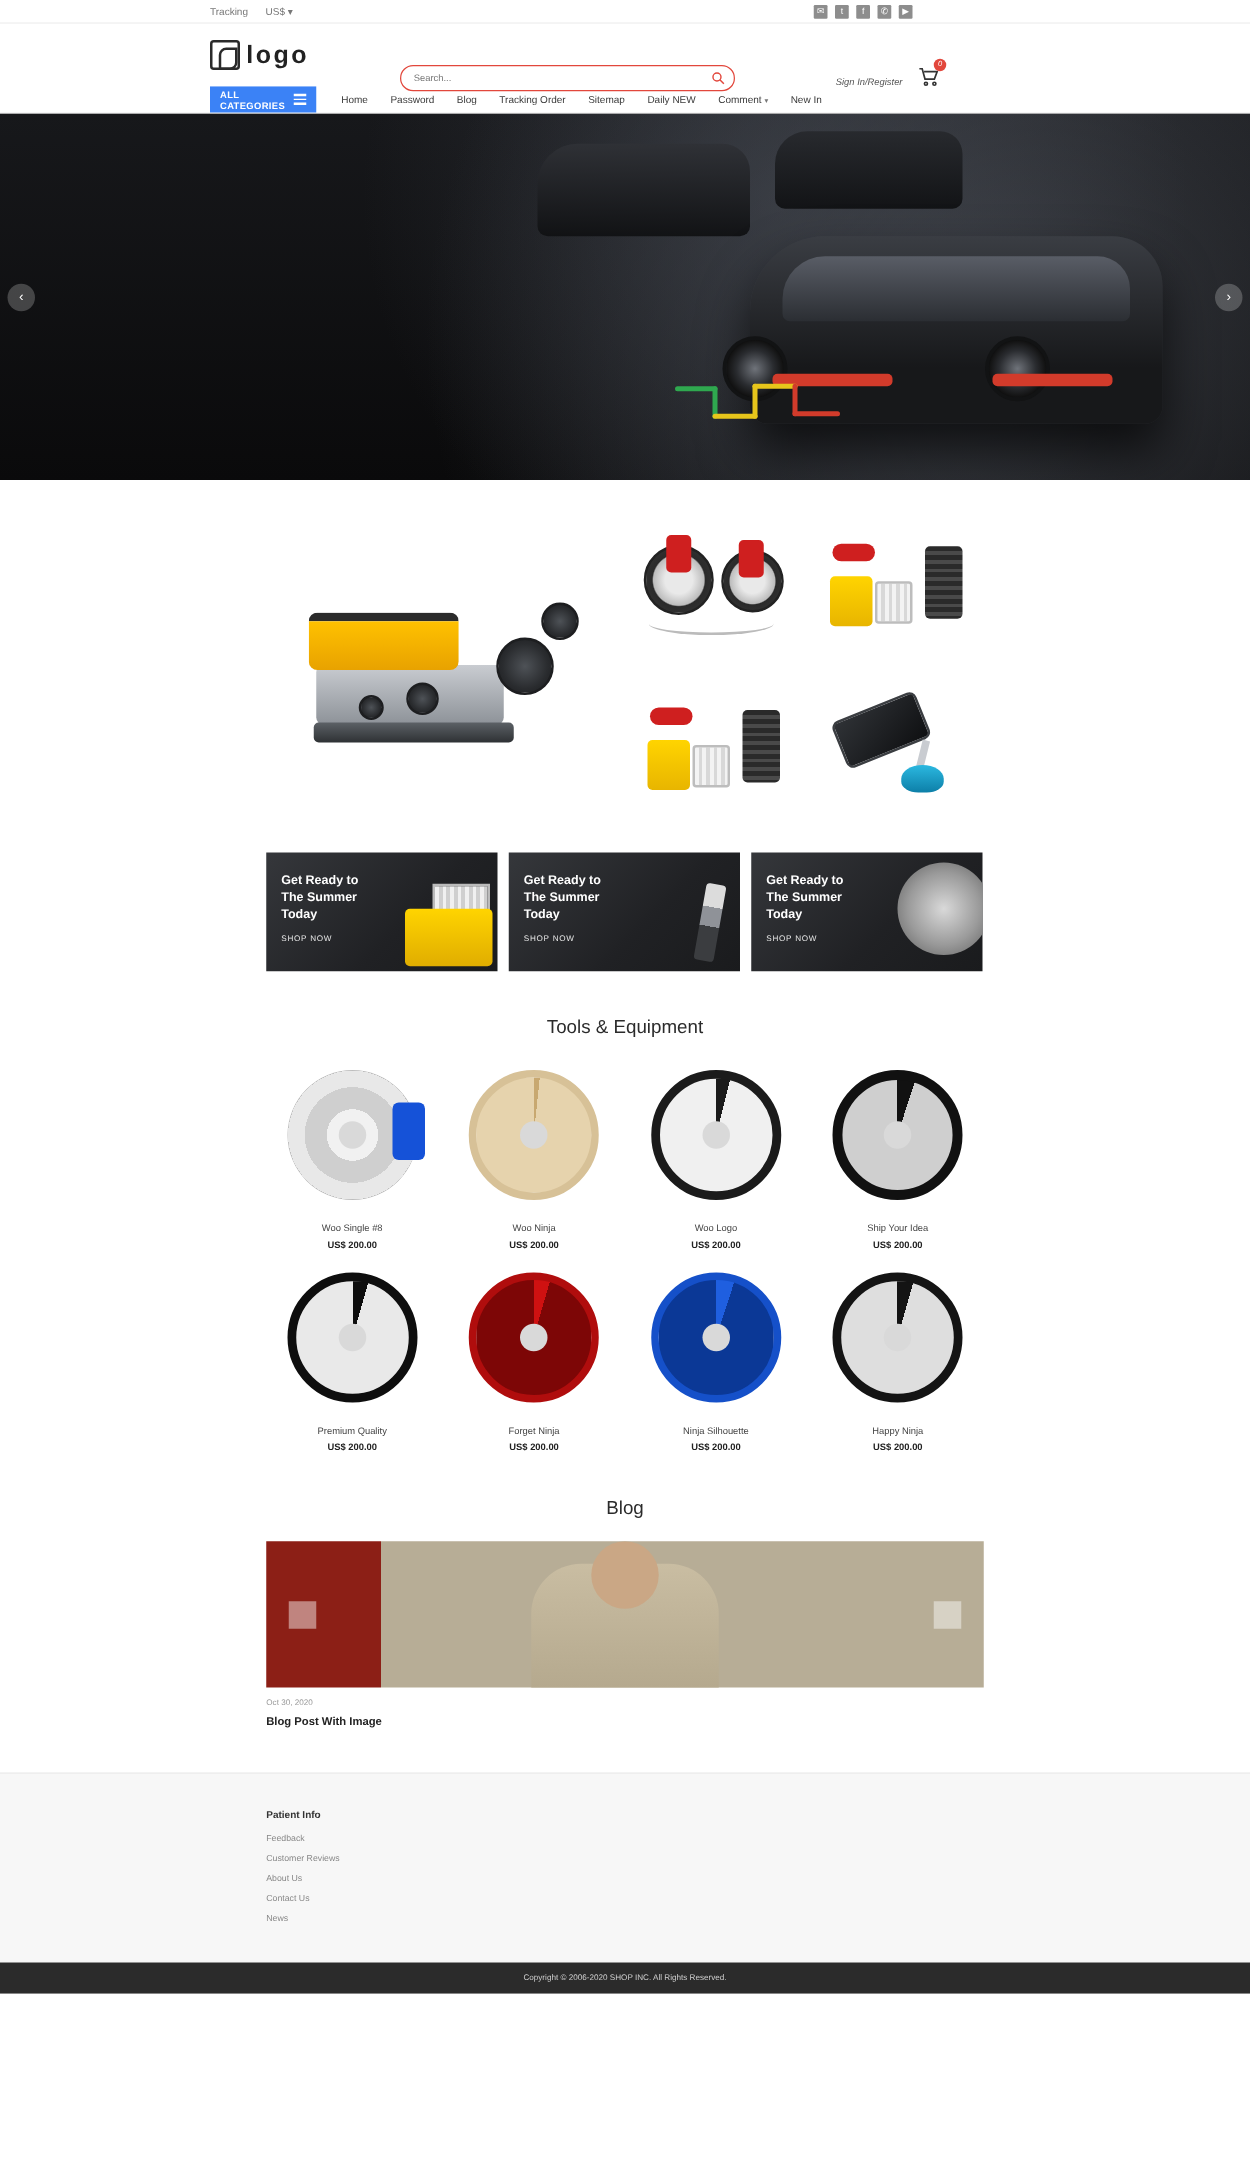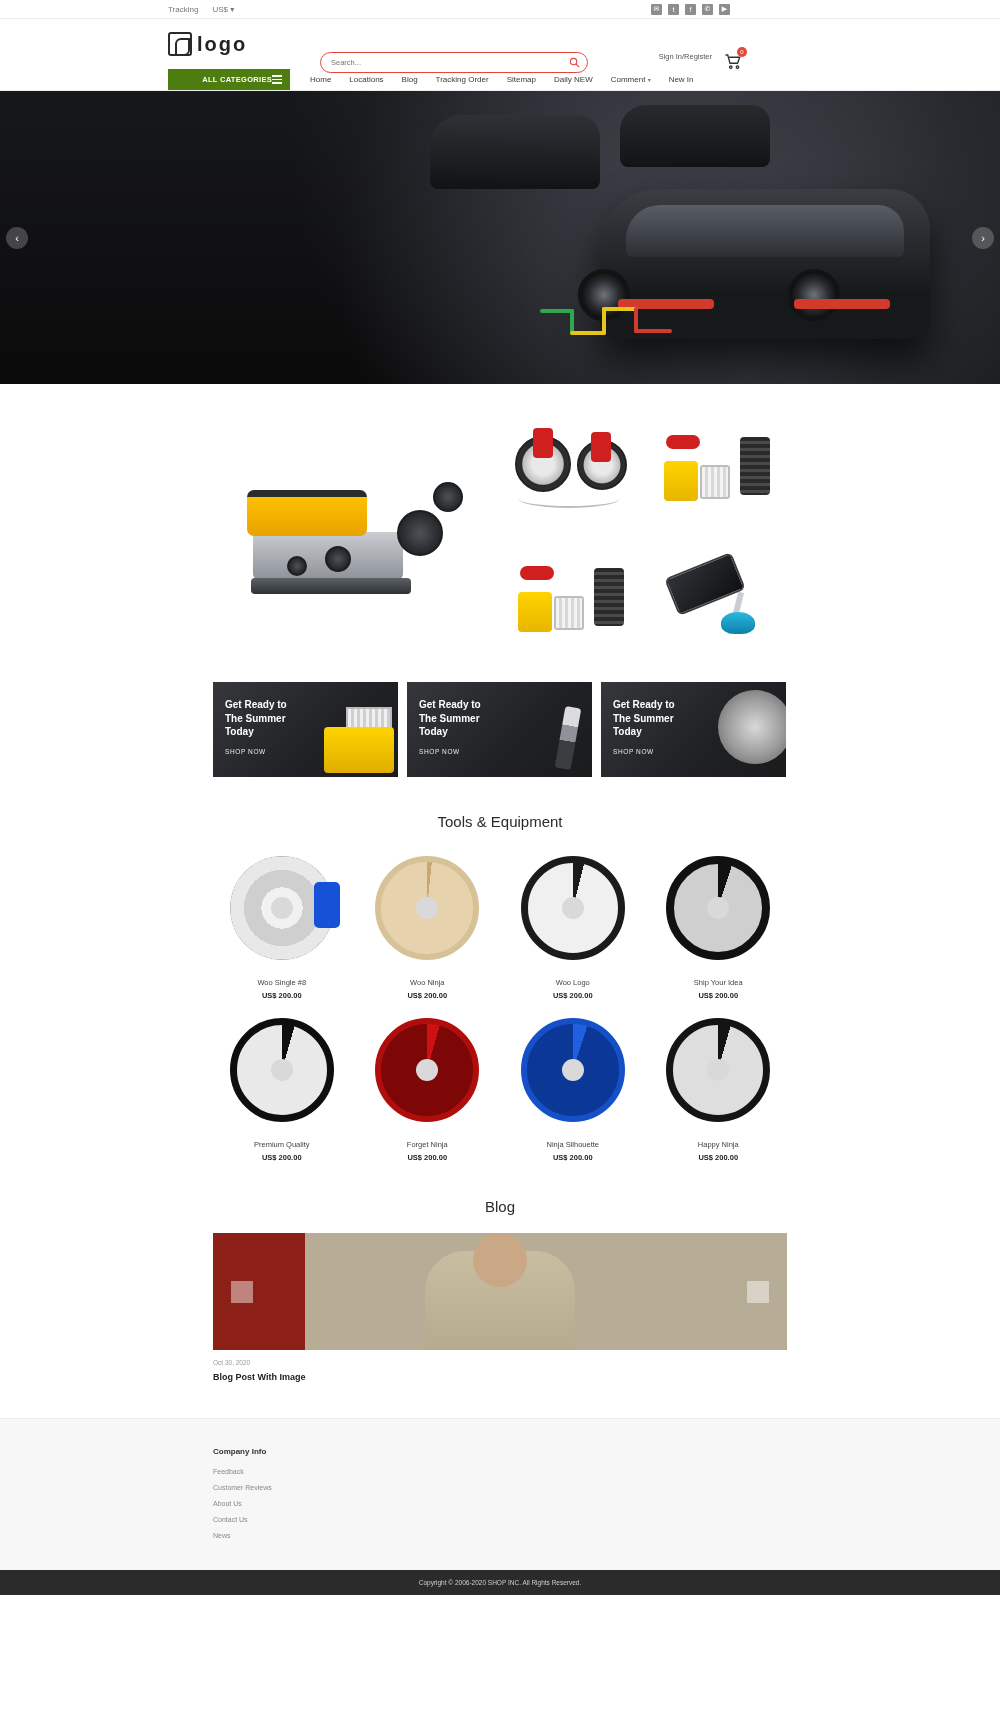--- a/index.html
+++ b/index.html
@@ -81,25 +81,26 @@
     font-family: "Liberation Sans", sans-serif;
   }
   .search-btn {
     width: 26px; height: 100%;
     display: flex; align-items: center; justify-content: center;
     color: #e2473c; cursor: pointer;
   }
 
   .header-right {
     position: absolute;
-    right: 258px;
+    right: 248px;
     top: 33px;
     display: flex;
-    align-items: flex-start;
+    align-items: flex-end;
     gap: 12px;
+    font-style: italic;
   }
   .signlink { font-size: 7.5px; color: #555; cursor: pointer; }
   .cart { position: relative; width: 18px; height: 18px; }
   .cart-badge {
     position: absolute; right: -5px; top: -5px;
     background: #e2473c; color: #fff;
     font-size: 6px; width: 10px; height: 10px;
     border-radius: 50%;
     display: flex; align-items: center; justify-content: center;
   }
@@ -107,22 +108,22 @@
   
   .nav {
     height: 22px;
     padding: 0 0 0 168px;
     display: flex;
     align-items: stretch;
     border-bottom: 1px solid #eee;
     background: #fff;
   }
   .all-cat {
-    width: 122px;
-    background: #4d7c0f;
+    width: 85px;
+    background: #3b82f6;
     color: #fff;
     font-size: 7.5px;
     font-weight: 700;
     display: flex;
     align-items: center;
     justify-content: flex-end;
     padding: 0 8px;
     letter-spacing: .3px;
     cursor: pointer;
   }
@@ -496,21 +497,21 @@
   <div class="all-cat">
     <span>ALL CATEGORIES</span>
     <span class="burger">
         <i></i>
         <i></i>
         <i></i>
       </span>
   </div>
   <div class="nav-items">
     <a>Home</a>
-    <a>Locations</a>
+    <a>Password</a>
     <a>Blog</a>
     <a>Tracking Order</a>
     <a>Sitemap</a>
     <a>Daily NEW</a>
     <a><span>Comment</span> <span class="caret">▾</span></a>
     <a>New In</a>
   </div>
 </div>
 
 <div class="hero">
@@ -677,21 +678,21 @@
     </div>
     <div class="blog-date">Oct 30, 2020</div>
     <div class="blog-title">Blog Post With Image</div>
   </div>
 </div>
 
 <div class="footer">
   <div class="footer-inner">
 
     <div>
-      <div class="f-h">Company Info</div>
+      <div class="f-h">Patient Info</div>
       <div class="f-list">
         <a>Feedback</a>
         <a>Customer Reviews</a>
         <a>About Us</a>
         <a>Contact Us</a>
         <a>News</a>
       </div>
     </div>
 
 

